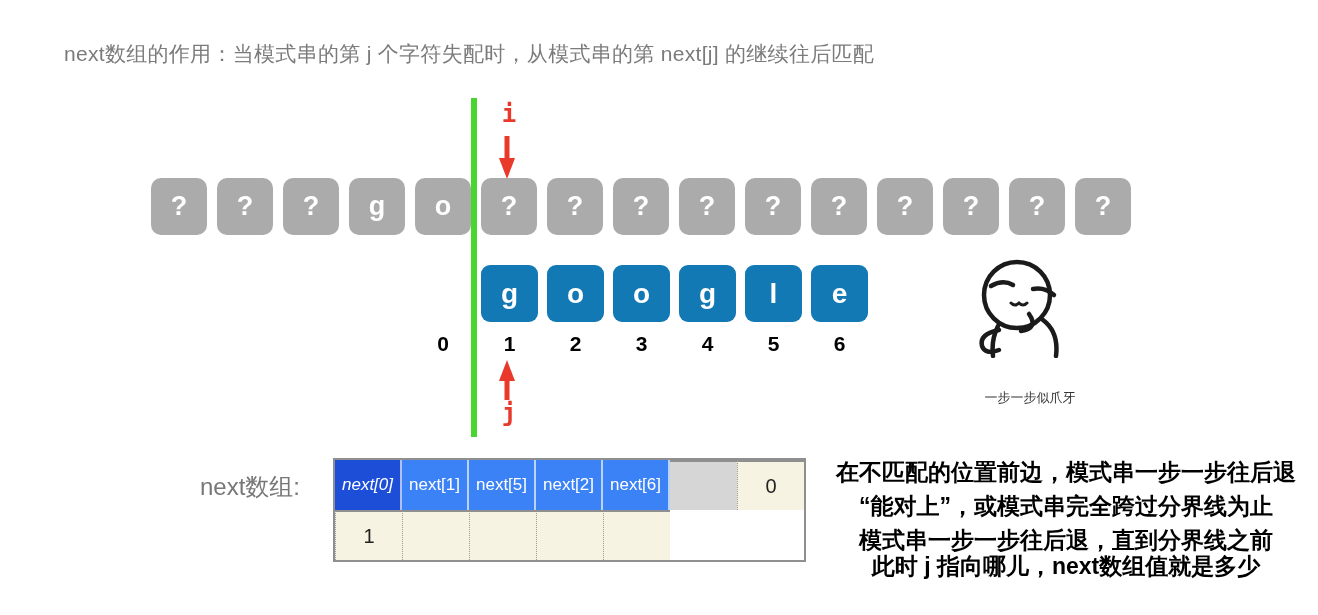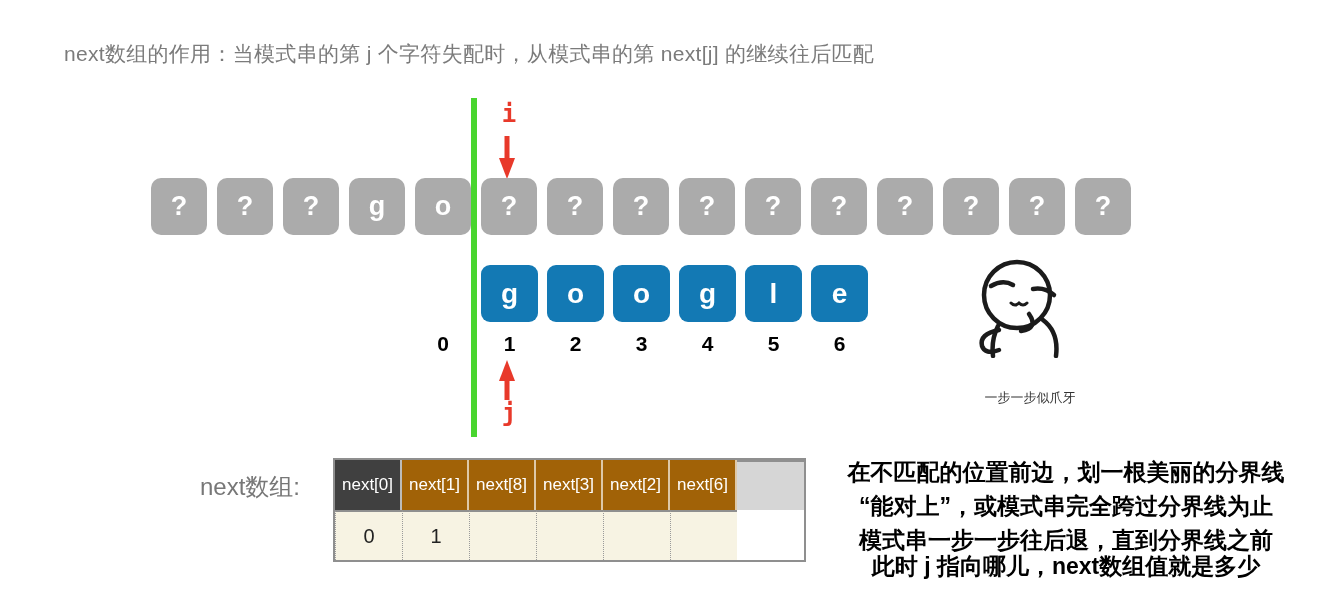--- a/index.html
+++ b/index.html
@@ -116,31 +116,31 @@
   .next-table {
     position: absolute;
     left: 333px;
     top: 458px;
     display: grid;
     grid-template-columns: repeat(7, 67px);
     border: 2px solid #8F8F8F;
   }
   .th {
     height: 50px;
-    background: #a16207;
+    background: #3b82f6;
     color: #ffffff;
     font-size: 17px;
     display: flex;
     align-items: center;
     justify-content: center;
     border-right: 2px solid rgba(255,255,255,0.65);
     box-sizing: border-box;
   }
   .th:nth-child(7) { border-right: none; border-radius: 24px; }
-  .th.graycell { background: #404040; }
+  .th.graycell { background: #1d4ed8; font-style: italic; }
   .td {
     height: 50px;
     background: #F7F3E3;
     border-top: 2px solid #8F8F8F;
     border-left: 1px dotted #9a9a9a;
     box-sizing: border-box;
     font-size: 20px;
     color: #222222;
     display: flex;
     align-items: center;
@@ -237,35 +237,34 @@
     <polygon points="9,0 1,21 17,21" fill="#E8392A"></polygon>
     <line x1="9" y1="18" x2="9" y2="40" stroke="#E8392A" stroke-width="5"></line>
   </svg>
   <div class="ptr-label" id="ptr-j">j</div>
 
   <div class="table-label">next数组:</div>
 
   <div class="next-table">
     <div class="th graycell">next[0]</div>
     <div class="th">next[1]</div>
-    <div class="th">next[8]</div>
-    <div class="th">next[3]</div>
+    <div class="th">next[5]</div>
     <div class="th">next[2]</div>
     <div class="th">next[6]</div>
     <div class="td graycell"></div>
     <div class="td">0</div>
     <div class="td">1</div>
     <div class="td"></div>
     <div class="td"></div>
     <div class="td"></div>
     <div class="td"></div>
   </div>
 
   <div class="note">
-    <div>在不匹配的位置前边，划一根美丽的分界线</div>
+    <div>在不匹配的位置前边，模式串一步一步往后退</div>
     <div>“能对上”，或模式串完全跨过分界线为止</div>
     <div>模式串一步一步往后退，直到分界线之前</div>
   </div>
   <div class="bottom-note">此时 j 指向哪儿，next数组值就是多少</div>
 
   <svg class="meme-svg" width="150" height="100" viewBox="0 0 150 100">
     <g fill="none" stroke="#1b1b1b" stroke-width="4.5" stroke-linecap="round">
       <path d="M 43 68 Q 36 82 38 98"></path>
       <path d="M 88 62 Q 104 74 101 98"></path>
       <path d="M 44 72 Q 24 76 27 88 Q 30 97 44 92"></path>

